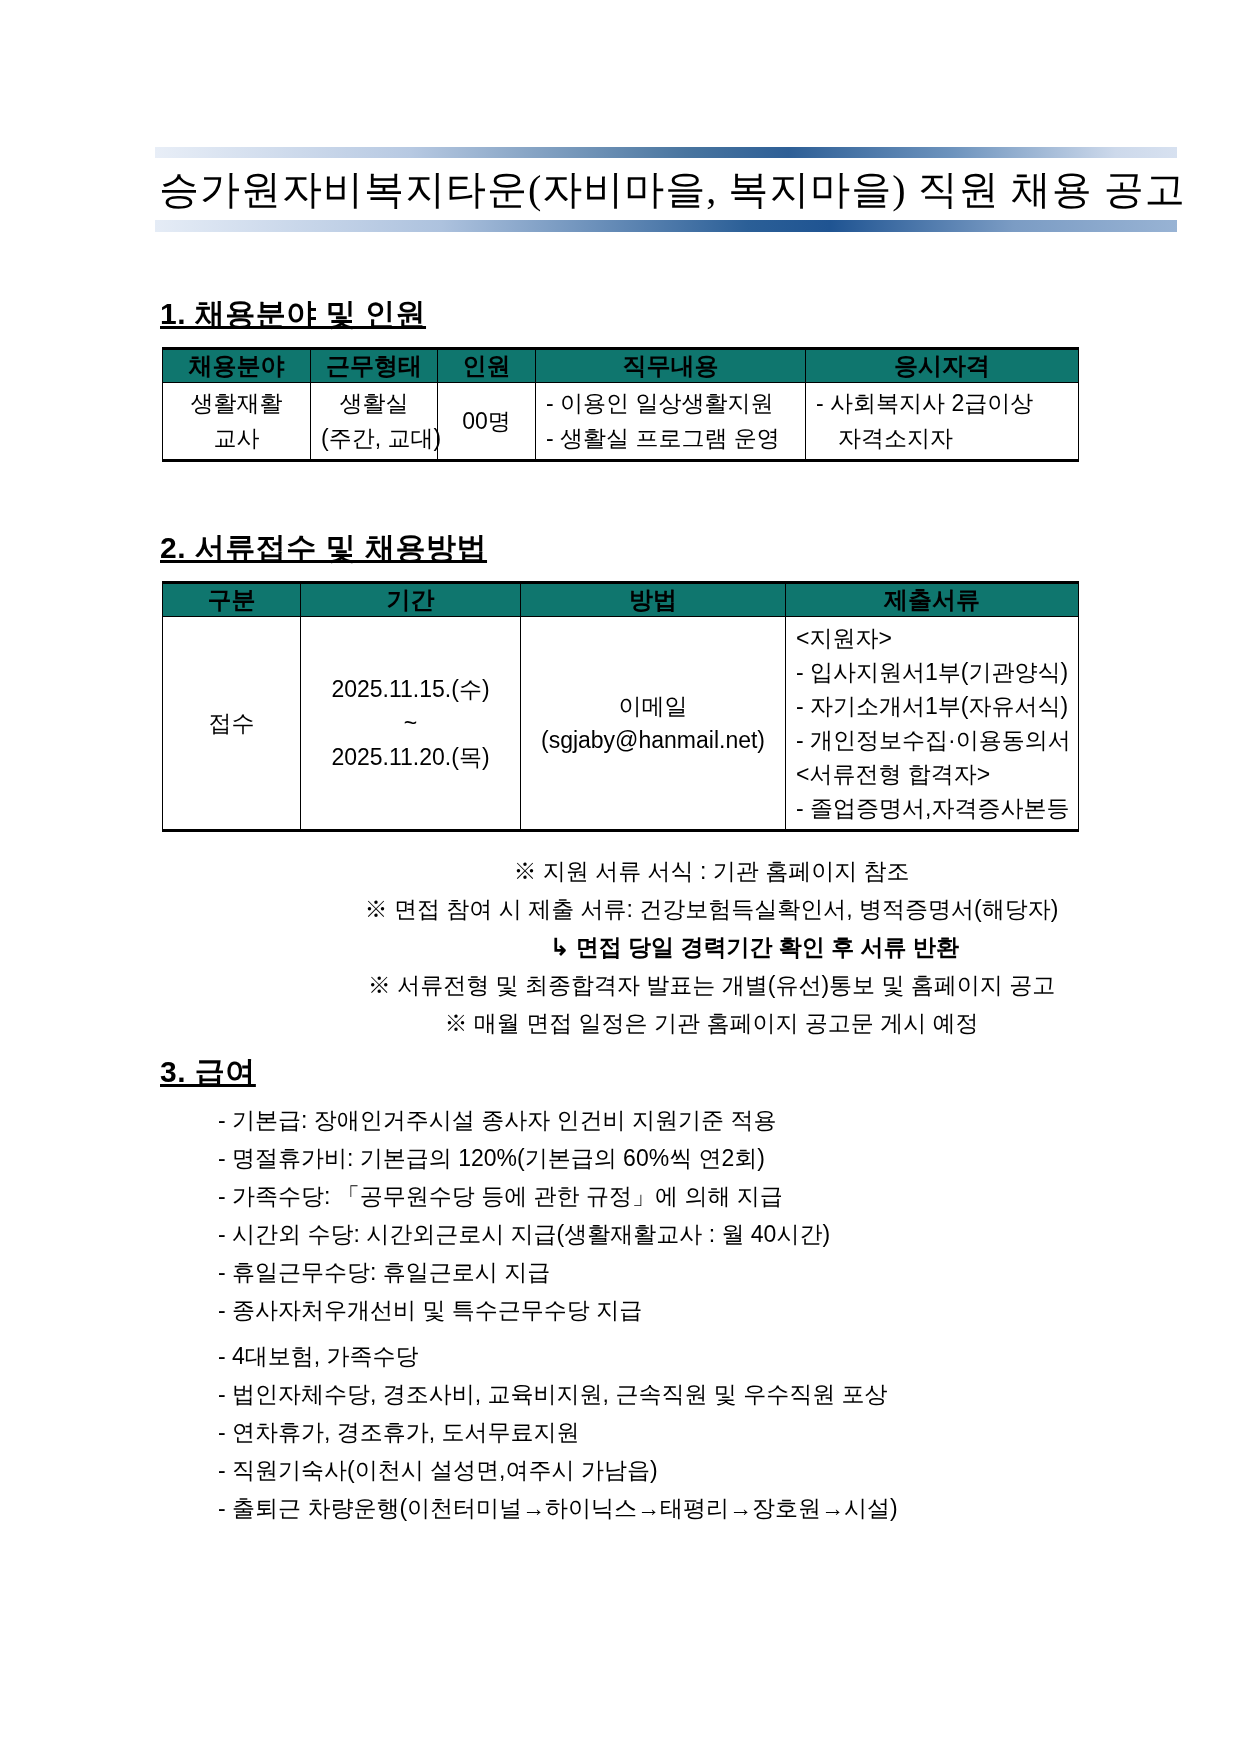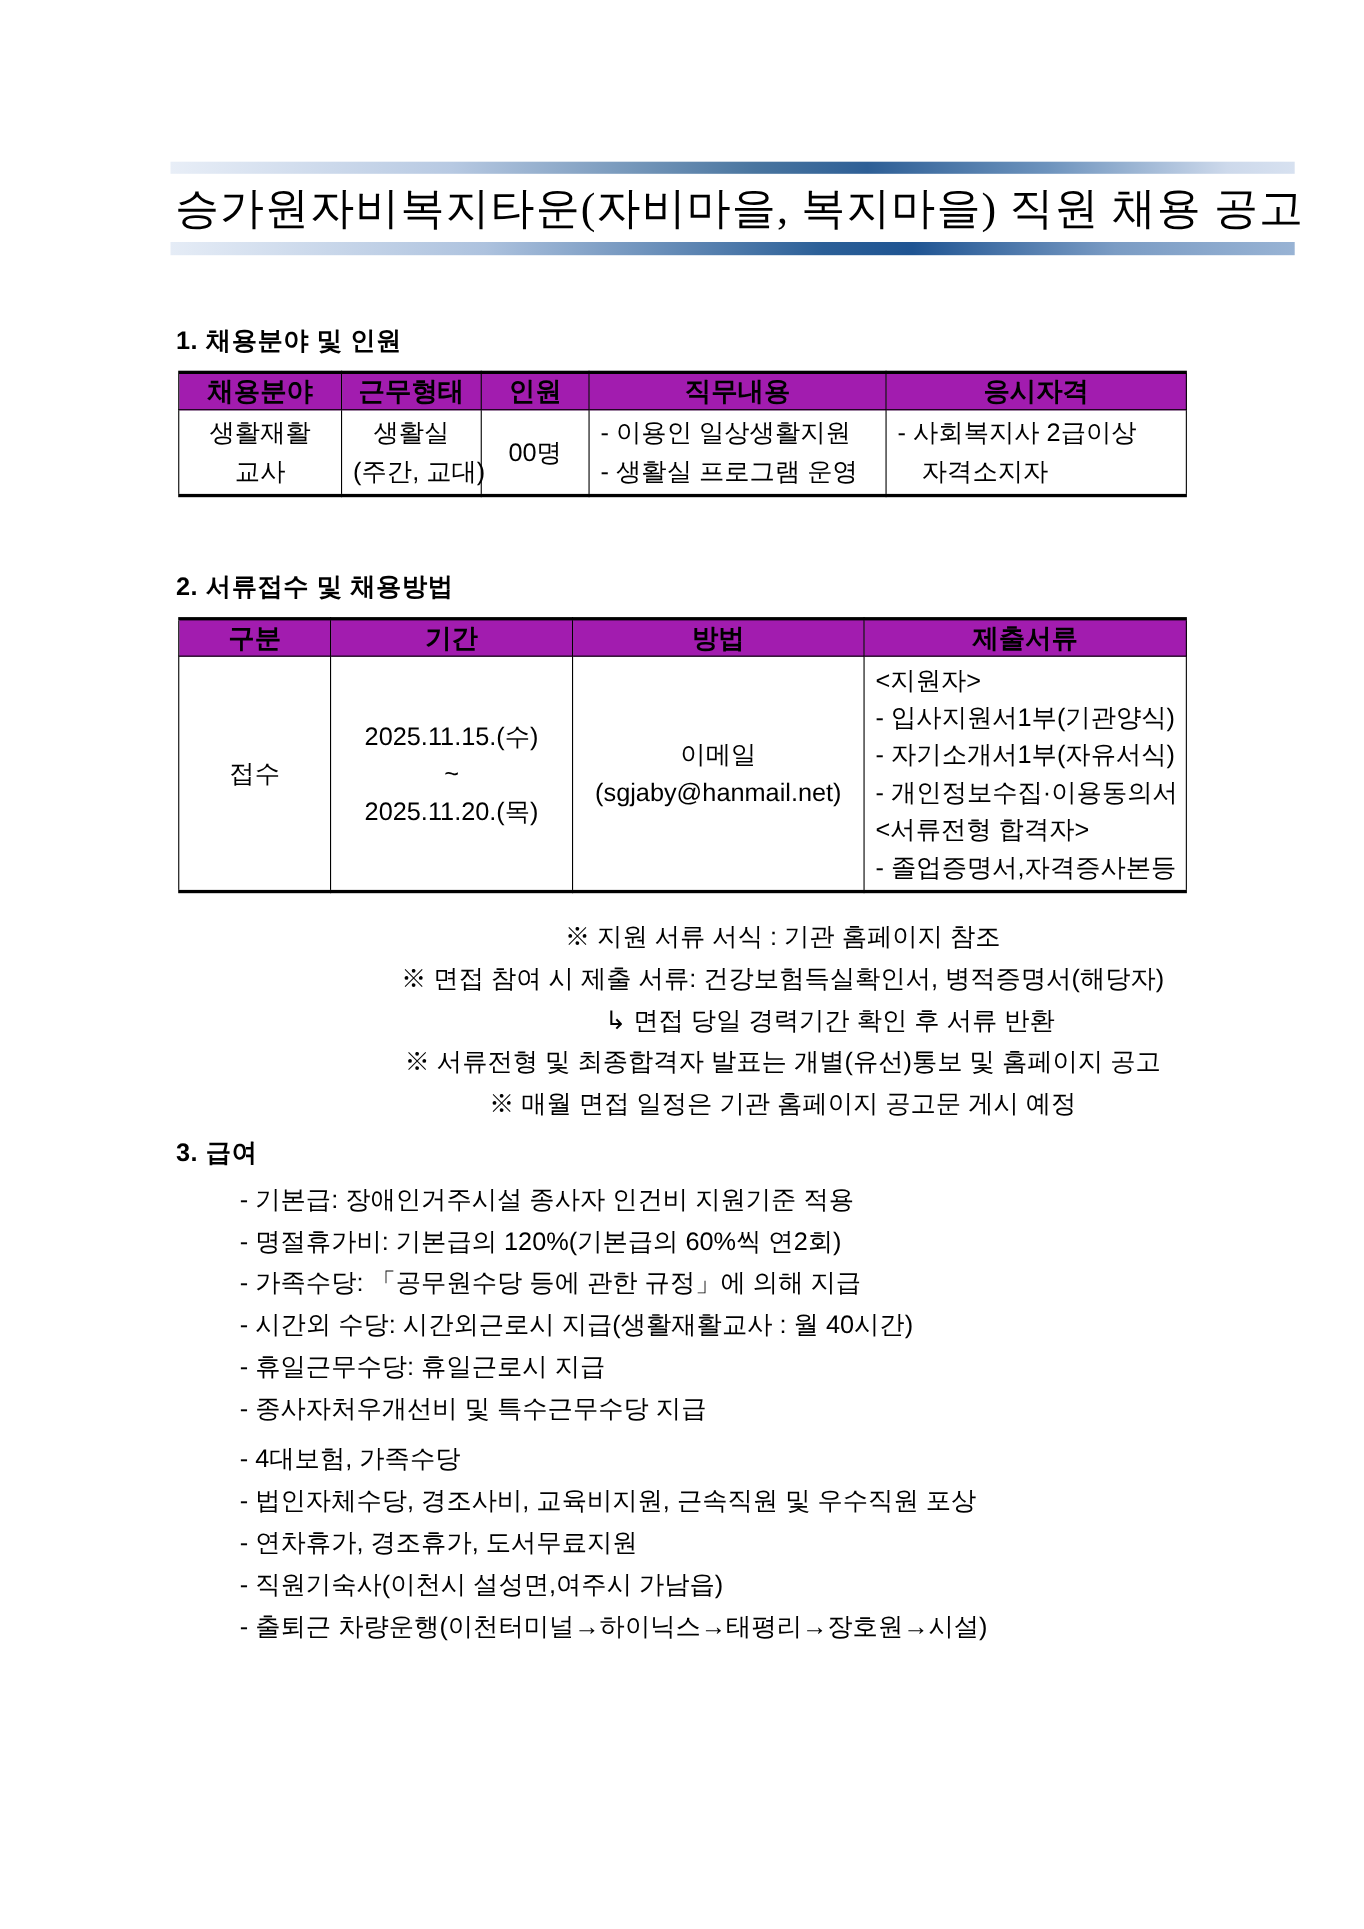--- a/index.html
+++ b/index.html
@@ -21,48 +21,48 @@
     height:12px;
     background:linear-gradient(90deg,#e5ecf6 0%, #adc2de 28%, #2b5f97 58%, #1f5492 66%, #7b9cc4 84%, #98b3d4 100%);
   }
   .doc-title {
     font-family:"Liberation Serif", serif;
     font-weight:400; font-size:40px; line-height:56px;
     padding:4px 0 2px 4px; letter-spacing:1px; white-space:nowrap;text-align:center;
   }
 
   
-  .sec-h { font-size:23px; font-weight:bold; margin-left:160px; letter-spacing:0.5px; }
+  .sec-h { font-size:30px; font-weight:bold; margin-left:160px; letter-spacing:0.5px;text-decoration:underline; }
   .sec-h1 { margin-top:62px; }
   .sec-h2 { margin-top:66px; }
   .sec-h3 { margin-top:10px; }
   .sec-h4 { margin-top:48px; }
 
   
   table.tbl {
     border-collapse:collapse; table-layout:fixed;
     margin:12px 0 0 162px; width:916px;
     border-top:3px solid #000; border-bottom:3px solid #000;
   }
   table.tbl th, table.tbl td { border:1px solid #000; }
   table.tbl th {
-    background:#a21caf; font-size:24px; font-weight:bold;
+    background:#0f766e; font-size:24px; font-weight:bold;
     height:28px; text-align:center; vertical-align:middle;
   }
   table.tbl td { font-size:23px; vertical-align:middle; padding:3px 10px; }
   .center { text-align:center; }
   .cell-line { line-height:35px; white-space:nowrap; }
   .t2 .cell-line { line-height:34px; }
   .indent-sm { padding-left:22px; }
   .docs-cell { padding:6px 10px 6px 12px; }
 
   
   .notes { margin:20px 0 0 183px; }
   .note { font-size:23px; line-height:38px; white-space:nowrap;text-align:center; }
-  .note.indent { margin-left:86px; }
+  .note.indent { margin-left:86px;font-weight:bold; }
 
   
   .bullets { margin:8px 0 0 218px; }
   .bullet { font-size:23px; line-height:38px; white-space:nowrap; }
 </style>
 </head>
 <body>
 
 <div class="page">
 

